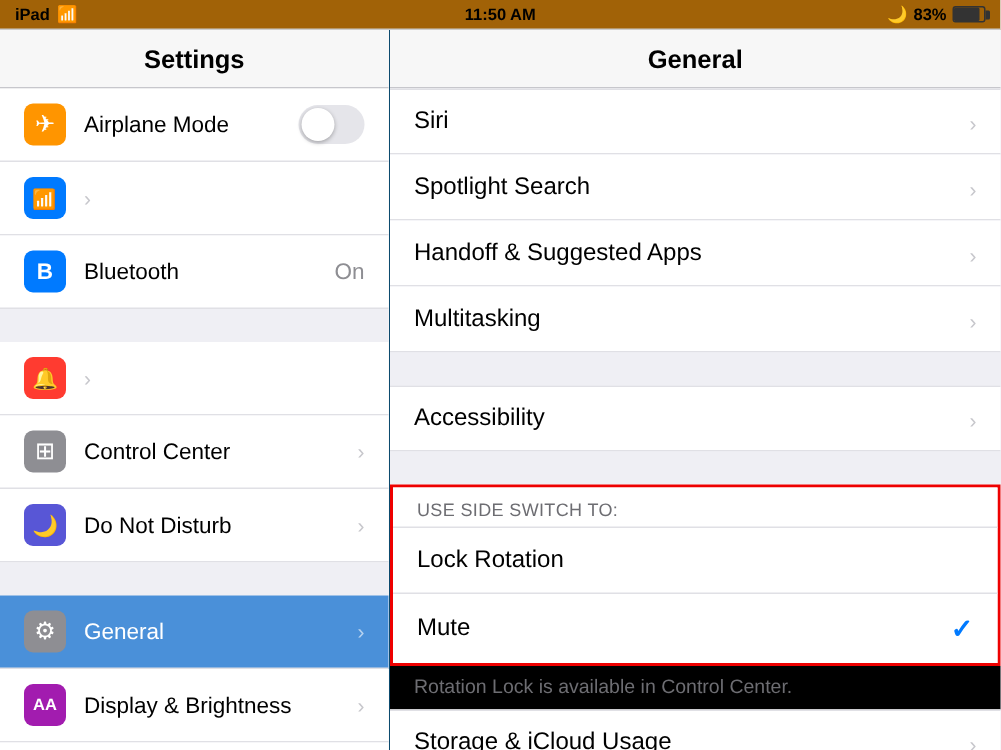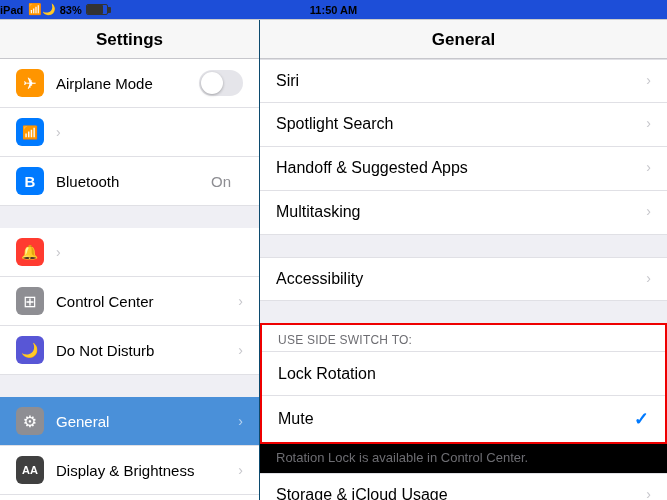--- a/index.html
+++ b/index.html
@@ -7,26 +7,26 @@
       font-family: -apple-system, 'Helvetica Neue', Arial, sans-serif;
       background: #efeff4;
       width: 667px;
       height: 500px;
       overflow: hidden;
       font-size: 14px;
     }
 
     
     .status-bar {
-      background: #1d4ed8;
+      background: #a16207;
       height: 20px;
       display: flex;
       align-items: center;
-      justify-content: flex-start;
-      padding: 0 0;
+      justify-content: space-between;
+      padding: 0 10px;
       font-size: 11px;
       font-weight: 600;
       border-bottom: 1px solid #ccc;
     }
     .status-left { display: flex; align-items: center; gap: 5px; }
     .status-center { position: absolute; left: 50%; transform: translateX(-50%); font-size: 11px; font-weight: 600; }
     .status-right { display: flex; align-items: center; gap: 4px; font-size: 11px; }
 
     
     .main-container {
@@ -81,31 +81,31 @@
       flex-shrink: 0;
       font-size: 16px;
       color: #fff;
     }
     .icon-orange { background: #ff9500; }
     .icon-blue { background: #007aff; }
     .icon-blue2 { background: #007aff; }
     .icon-red { background: #ff3b30; }
     .icon-gray { background: #8e8e93; }
     .icon-purple { background: #5856d6; }
-    .icon-teal { background: #404040; }
+    .icon-teal { background: #a21caf; }
 
     .item-label {
       flex: 1;
       font-size: 15px;
       color: #000;
     }
     .item-value {
       font-size: 15px;
       color: #8e8e93;
-      margin-right: 12px;
+      margin-right: 0;
     }
     .chevron {
       color: #c7c7cc;
       font-size: 14px;
     }
 
     
     .toggle {
       width: 44px;
       height: 26px;
@@ -140,21 +140,21 @@
       border-bottom: 1px solid #c7c7cc;
       text-align: center;
     }
     .content-separator {
       height: 22px;
       background: #efeff4;
     }
 
     .content-item {
       display: flex;
-      align-items: flex-start;
+      align-items: flex-end;
       padding: 12px 16px;
       background: #fff;
       border-bottom: 1px solid #e0e0e5;
       min-height: 44px;
       cursor: pointer;
     }
     .content-item:first-child {
       border-top: 1px solid #e0e0e5;
     }
     .content-item-label {

